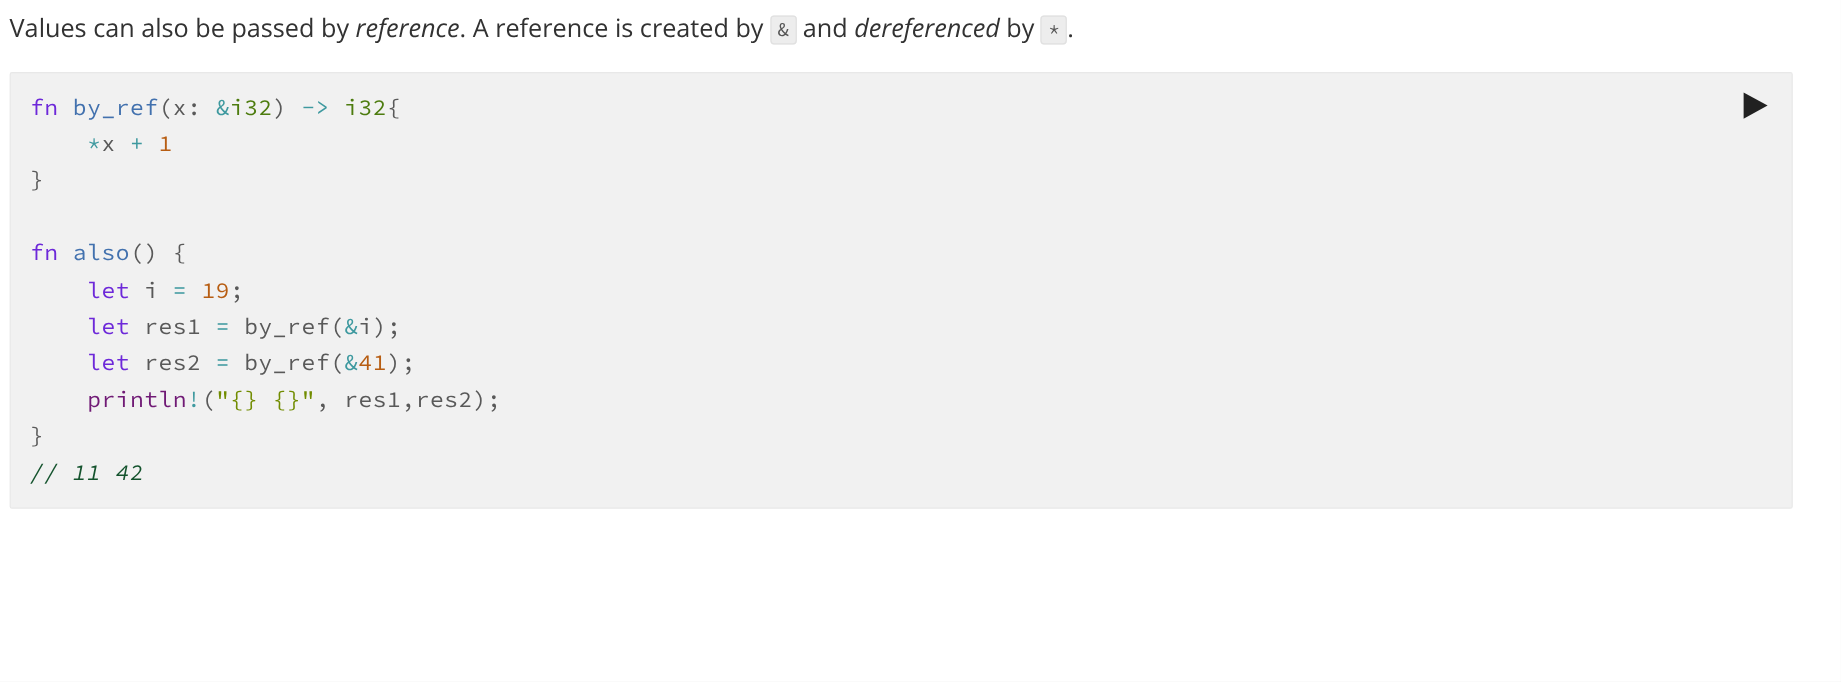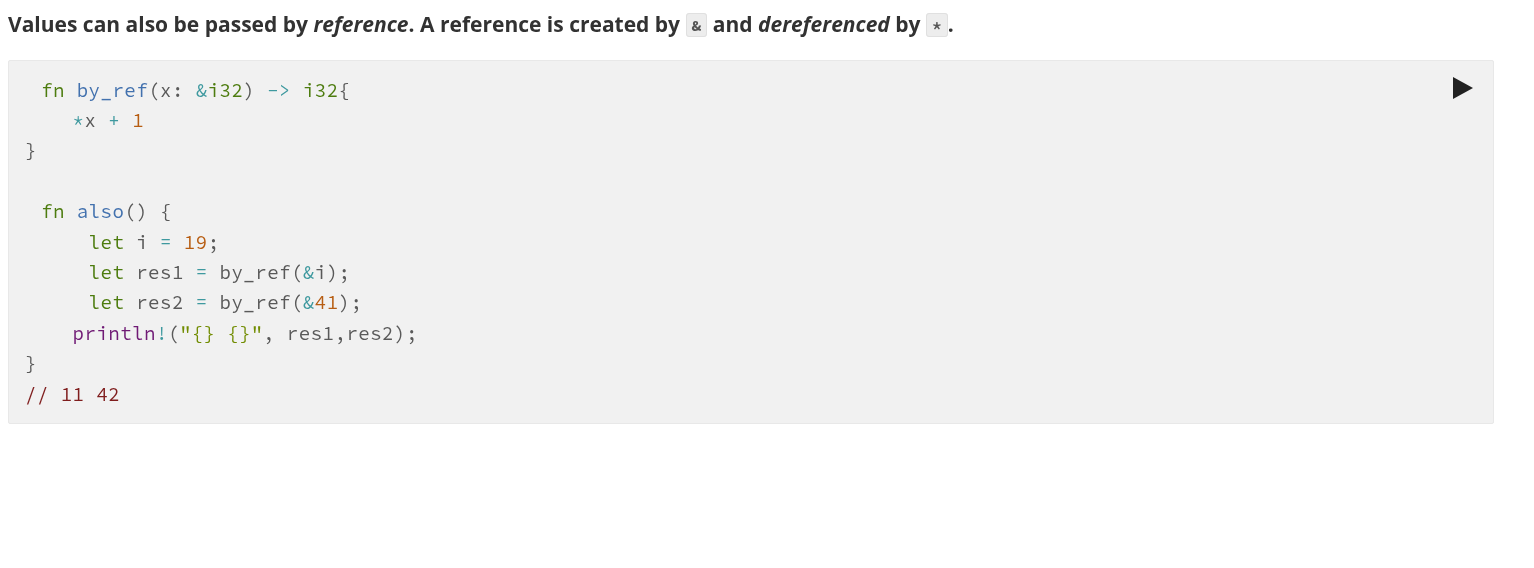--- a/index.html
+++ b/index.html
@@ -11,21 +11,20 @@
       font-family: -apple-system, BlinkMacSystemFont, "Segoe UI", "Open Sans", sans-serif;
       font-size: 21px;
       line-height: 1.6;
       color: #333;
       background: #fff;
       padding: 8px 40px 20px 8px;
     }
     .prose {
       margin-bottom: 18px;
       color: #323232;
-      font-weight: bold;
     }
     .prose em {
       font-style: italic;
     }
     .inline-code {
       font-family: "Source Code Pro", Menlo, Consolas, "Courier New", monospace;
       font-size: 0.78em;
       background: #ededed;
       border: 1px solid #e0e0e0;
       border-radius: 3px;
@@ -41,31 +40,31 @@
       padding: 14px 16px;
     }
     .code-block pre {
       font-family: "Source Code Pro", Menlo, Consolas, "Courier New", monospace;
       font-size: 19px;
       line-height: 1.6;
       white-space: pre;
       color: #333;
       letter-spacing: 0.5px;
     }
-    .tok-kw { color: #4d7c0f; margin-left: 16px; }       
+    .tok-kw { color: #6d28d9; }       
     .tok-fnname { color: #4271ae; }   
     .tok-type { color: #4d7c0f; }     
     .tok-op { color: #3e999f; }       
     .tok-punct { color: #595959; }    
     .tok-num { color: #b75d12; }      
     .tok-mac { color: #701a75; }      
     .tok-macbang { color: #3e999f; }  
     .tok-str { color: #718c00; }      
     .tok-ident { color: #595959; }    
-    .tok-com { color: #7f1d1d; }      
+    .tok-com { color: #14532d; font-style: italic; }      
     .run-btn {
       position: absolute;
       top: 16px;
       right: 20px;
       width: 0;
       height: 0;
       border-left: 20px solid #212121;
       border-top: 11px solid transparent;
       border-bottom: 11px solid transparent;
       cursor: pointer;

